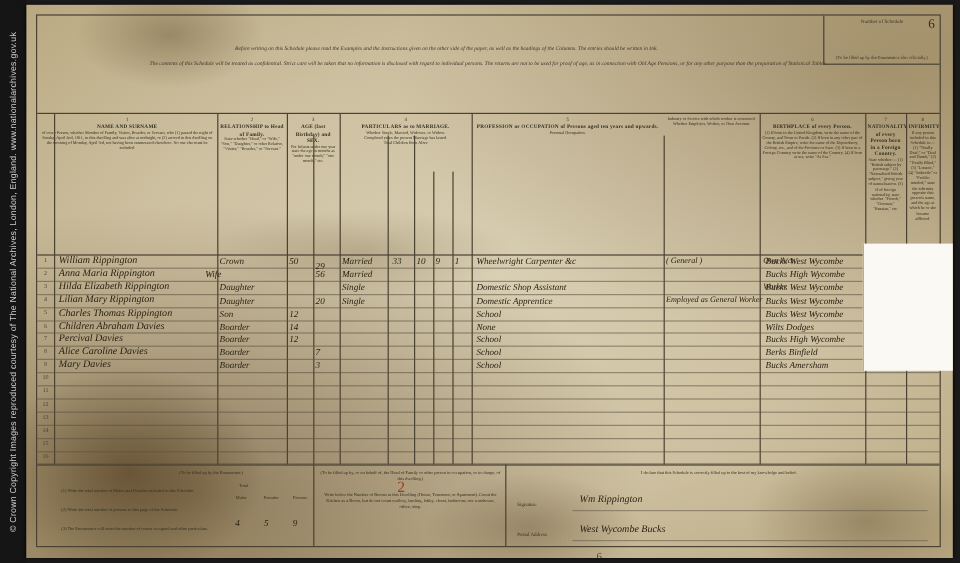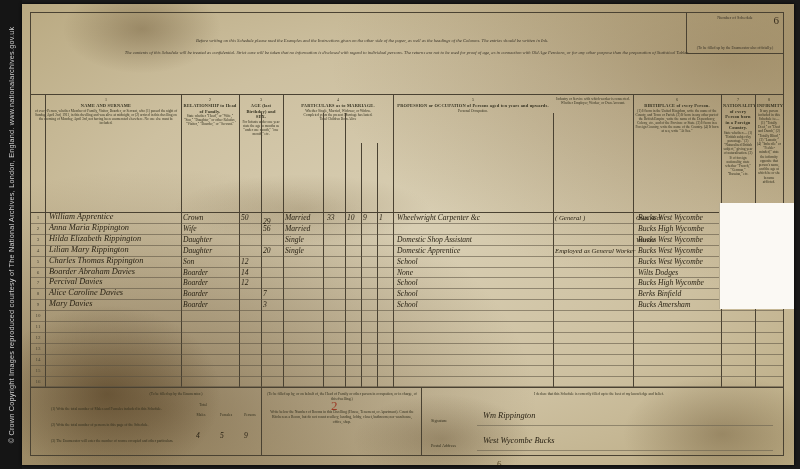--- a/index.html
+++ b/index.html
@@ -212,36 +212,36 @@
       <div class="vl" style="left:346px;top:130px;bottom:68px;"></div>
       <div class="vl" style="left:362px;top:82px;bottom:68px;"></div>
       <div class="vl" style="left:522px;top:100px;bottom:68px;"></div>
       <div class="vl" style="left:602px;top:82px;bottom:68px;"></div>
       <div class="vl" style="left:690px;top:82px;bottom:68px;"></div>
       <div class="vl" style="left:724px;top:82px;bottom:68px;"></div>
 
       <div id="rows">
           <div class="rowline" style="top: 209.9px;"></div>
           <div class="rowno" style="left: 0px; top: 202px;">1</div>
-          <div class="hw ink sz9" style="left: 18px; top: 199px;">William Apprentice</div>
+          <div class="hw ink sz9" style="left: 18px; top: 199px;">William Rippington</div>
           <div class="hw ink sz8" style="left: 152px; top: 200px;">Crown</div>
           <div class="hw ink sz8" style="left: 210px; top: 200px;">50</div>
           <div class="hw ink sz8" style="left: 254px; top: 200px;">Married</div>
           <div class="hw ink sz8" style="left: 296px; top: 200px;">33</div>
           <div class="hw ink sz8" style="left: 316px; top: 200px;">10</div>
           <div class="hw ink sz8" style="left: 332px; top: 200px;">9</div>
           <div class="hw ink sz8" style="left: 348px; top: 200px;">1</div>
           <div class="hw ink sz8" style="left: 366px; top: 200px;">Wheelwright  Carpenter &amp;c</div>
           <div class="hw ink sz7" style="left: 524px; top: 201px;">( General )</div>
           <div class="hw ink sz7" style="left: 605px; top: 201px;">Own A/ct</div>
           <div class="hw ink sz8" style="left: 607px; top: 200px;">Bucks  West Wycombe</div>
           <div class="rowline" style="top: 220.8px;"></div>
           <div class="rowno" style="left: 0px; top: 212.9px;">2</div>
           <div class="hw ink sz9" style="left: 18px; top: 209.9px;">Anna Maria Rippington</div>
-          <div class="hw ink sz8" style="left: 152px; top: 210.9px;">Wife</div>
+          <div class="hw ink sz8" style="left: 140px; top: 210.9px;">Wife</div>
           <div class="hw ink sz8" style="left: 232px; top: 210.9px;">56</div>
           <div class="hw ink sz8" style="left: 254px; top: 210.9px;">Married</div>
           <div class="hw ink sz8" style="left: 607px; top: 210.9px;">Bucks  High Wycombe</div>
           <div class="rowline" style="top: 231.7px;"></div>
           <div class="rowno" style="left: 0px; top: 223.8px;">3</div>
           <div class="hw ink sz9" style="left: 18px; top: 220.8px;">Hilda Elizabeth Rippington</div>
           <div class="hw ink sz8" style="left: 152px; top: 221.8px;">Daughter</div>
           <div class="hw ink sz8" style="left: 232px; top: 204px;">29</div>
           <div class="hw ink sz8" style="left: 254px; top: 221.8px;">Single</div>
           <div class="hw ink sz8" style="left: 366px; top: 221.8px;">Domestic Shop Assistant</div>
@@ -259,21 +259,21 @@
           <div class="rowline" style="top: 253.5px;"></div>
           <div class="rowno" style="left: 0px; top: 245.6px;">5</div>
           <div class="hw ink sz9" style="left: 18px; top: 242.6px; text-align: center;">Charles Thomas Rippington</div>
           <div class="hw ink sz8" style="left: 152px; top: 243.6px; font-style: italic;">Son</div>
           <div class="hw ink sz8" style="left: 210px; top: 243.6px;">12</div>
           <div class="hw ink sz8" style="left: 366px; top: 243.6px;">School</div>
           <div class="hw ink sz8" style="left: 607px; top: 243.6px;">Bucks  West Wycombe</div>
           <div class="hw blue sz6" style="left: 692px; top: 245.6px;">348</div>
           <div class="rowline" style="top: 264.4px;"></div>
           <div class="rowno" style="left: 0px; top: 256.5px;">6</div>
-          <div class="hw ink sz9" style="left: 18px; top: 253.5px;">Boarder Abraham Davies</div>
+          <div class="hw ink sz9" style="left: 18px; top: 253.5px;">Children Abraham Davies</div>
           <div class="hw ink sz8" style="left: 152px; top: 254.5px;">Boarder</div>
           <div class="hw ink sz8" style="left: 210px; top: 254.5px;">14</div>
           <div class="hw ink sz8" style="left: 366px; top: 254.5px;">None</div>
           <div class="hw ink sz8" style="left: 607px; top: 254.5px;">Wilts  Dodges</div>
           <div class="rowline" style="top: 275.3px;"></div>
           <div class="rowno" style="left: 0px; top: 267.4px;">7</div>
           <div class="hw ink sz9" style="left: 18px; top: 264.4px;">Percival Davies</div>
           <div class="hw ink sz8" style="left: 152px; top: 265.4px;">Boarder</div>
           <div class="hw ink sz8" style="left: 210px; top: 265.4px;">12</div>
           <div class="hw ink sz8" style="left: 366px; top: 265.4px;">School</div>

